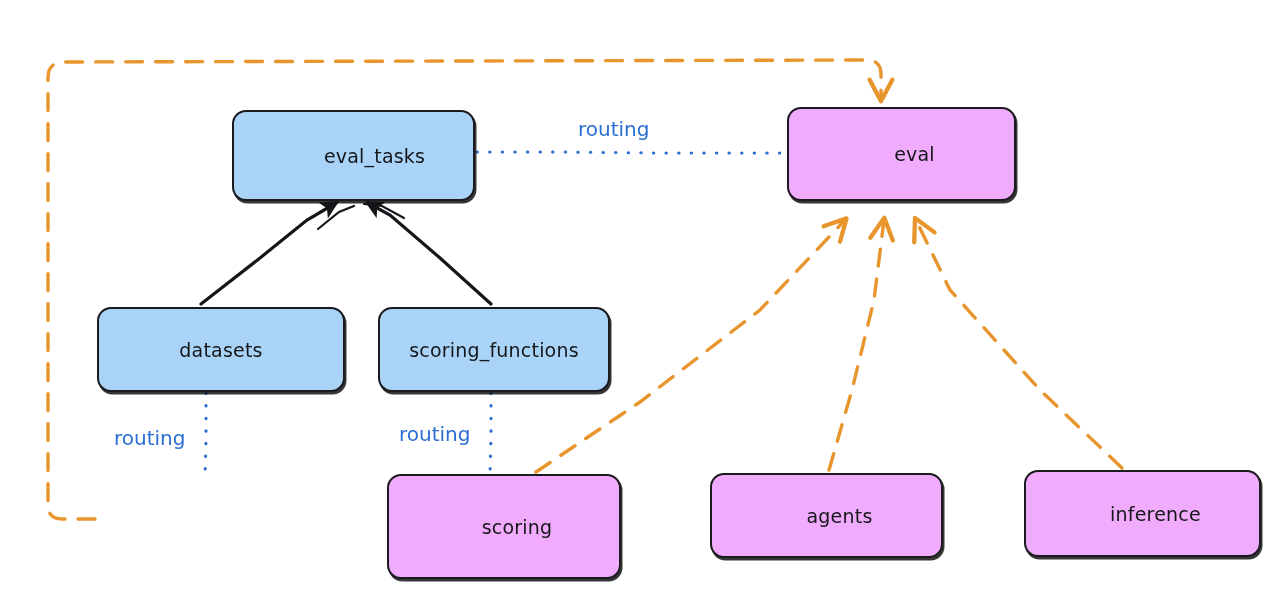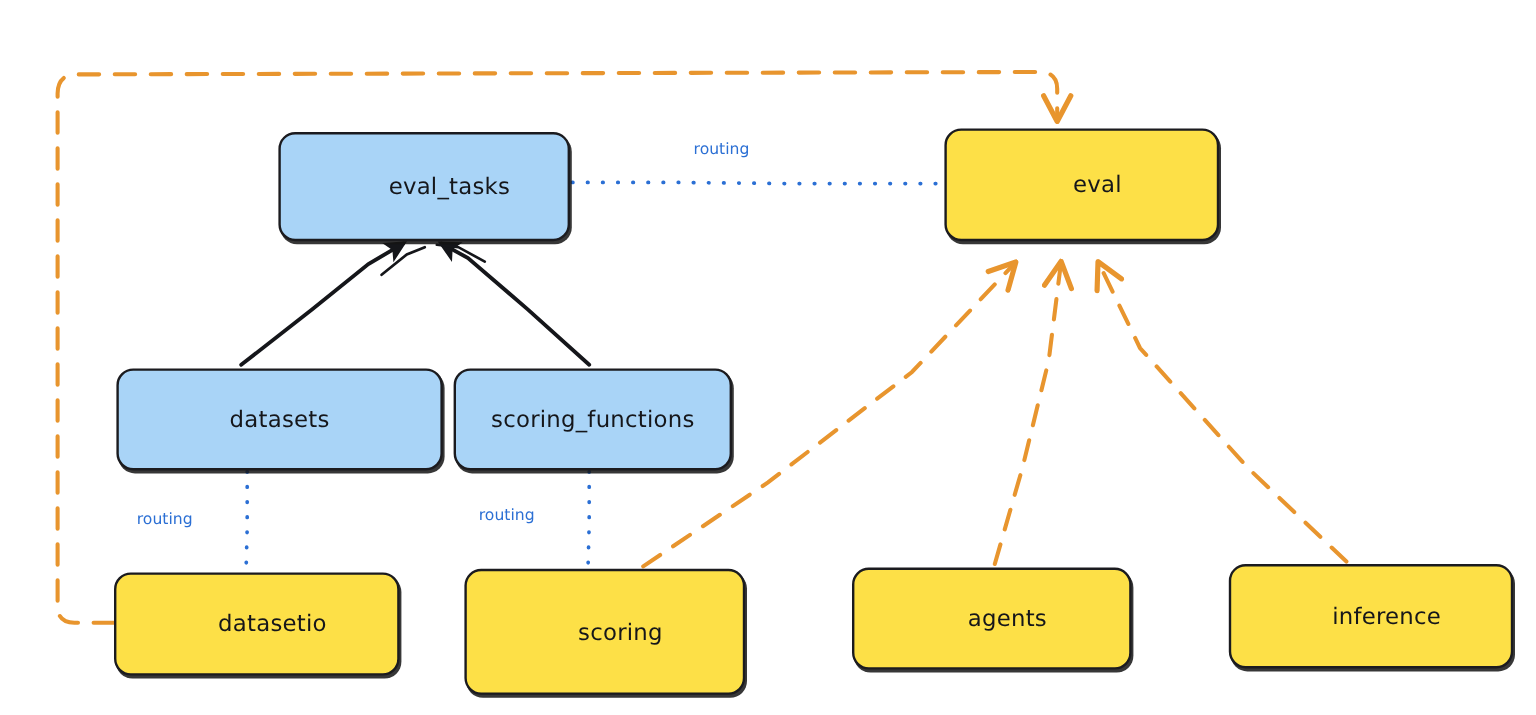--- a/index.html
+++ b/index.html
@@ -28,33 +28,33 @@
     position: absolute;
     box-sizing: border-box;
     border: 2.6px solid #1b1b1f;
     border-radius: 14px;
     display: flex;
     align-items: center;
     justify-content: center;
     box-shadow: 1.5px 2.5px 0 rgba(20,20,20,0.85);
   }
   .node.blue  { background: #a9d4f7; }
-  .node.green { background: #fde047; padding-left: 26px; }
+  .node.green { background: #f0abfc; padding-left: 26px; }
   .node-label {
     font-family: "DejaVu Sans", sans-serif;
     font-size: 19px;
     color: #15161a;
     letter-spacing: 0.2px;
     white-space: nowrap;
     pointer-events: none;
   }
   .edge-label {
     position: absolute;
     font-family: "DejaVu Sans", sans-serif;
-    font-size: 13px;
+    font-size: 20px;
     color: #2b6fd4;
     white-space: nowrap;
   }
 </style>
 </head>
 <body>
 
 <div id="canvas">
 
   <svg id="edges" viewBox="0 0 1280 596" xmlns="http://www.w3.org/2000/svg">
@@ -93,31 +93,28 @@
   </svg>
 
   <div class="node blue" style="left:232px; top:110px; width:243px; height:91px;padding-left:42px;">
     <span class="node-label">eval_tasks</span>
   </div>
 
   <div class="node green" style="left:787px; top:107px; width:229px; height:94px;">
     <span class="node-label">eval</span>
   </div>
 
-  <div class="node blue" style="left:97px; top:307px; width:272px; height:85px;">
+  <div class="node blue" style="left:97px; top:307px; width:248px; height:85px;">
     <span class="node-label">datasets</span>
   </div>
 
   <div class="node blue" style="left:378px; top:307px; width:232px; height:85px;justify-content:center;">
     <span class="node-label">scoring_functions</span>
   </div>
 
-  <div class="node green" style="left:95px; top:477px; width:238px; height:86px;">
-    <span class="node-label">datasetio</span>
-  </div>
 
   <div class="node green" style="left:387px; top:474px; width:234px; height:105px;">
     <span class="node-label">scoring</span>
   </div>
 
   <div class="node green" style="left:710px; top:473px; width:233px; height:85px;text-align:right;">
     <span class="node-label">agents</span>
   </div>
 
   <div class="node green" style="left:1024px; top:470px; width:237px; height:87px;">

